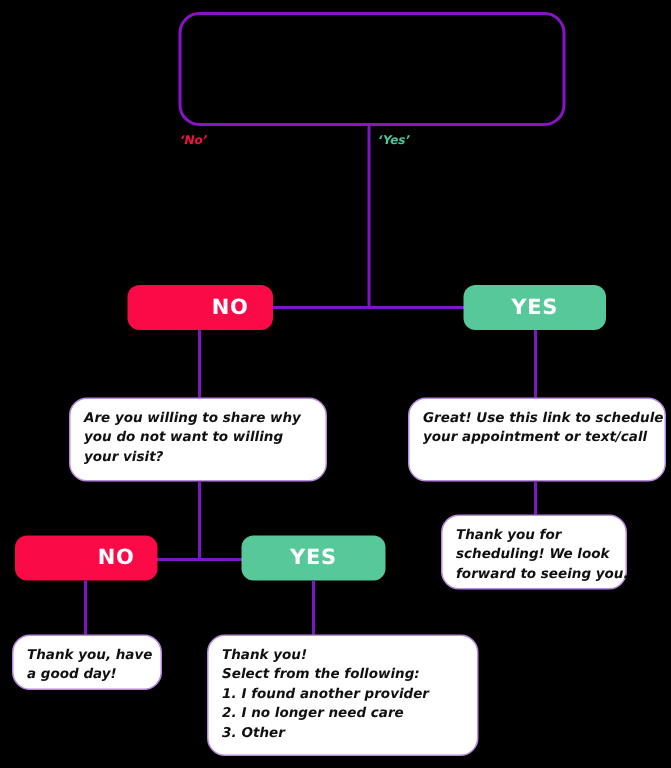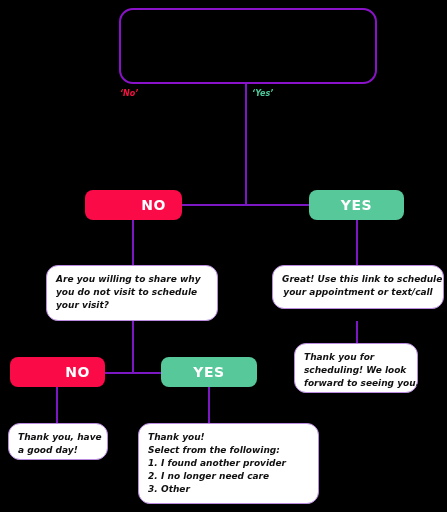--- a/index.html
+++ b/index.html
@@ -112,25 +112,25 @@
   </div>
   <div class="btn btn-yes" style="left:309px; top:190px; width:95px; height:30px;">
     <span>YES</span>
   </div>
 
   <div class="conn conn-v" style="left:132px; top:220px; width:2px; height:45px;"></div>
   <div class="conn conn-v" style="left:356px; top:220px; width:2px; height:45px;"></div>
 
   <div class="bubble" style="left:46px; top:265px; width:172px; height:56px;">
     <div class="line">Are you willing to share why</div>
-    <div class="line">you do not visit to schedule</div>
+    <div class="line">you do not want to willing</div>
     <div class="line">your visit?</div>
   </div>
 
-  <div class="bubble" style="left:272px; top:265px; width:172px; height:44px;text-align:center;">
+  <div class="bubble" style="left:272px; top:265px; width:172px; height:56px;">
     <div class="line">Great! Use this link to schedule</div>
     <div class="line">your appointment or text/call</div>
   </div>
 
   <div class="conn conn-v" style="left:356px; top:321px; width:2px; height:22px;"></div>
 
   <div class="bubble" style="left:294px; top:343px; width:124px; height:50px;">
     <div class="line">Thank you for</div>
     <div class="line">scheduling! We look</div>
     <div class="line">forward to seeing you.</div>

